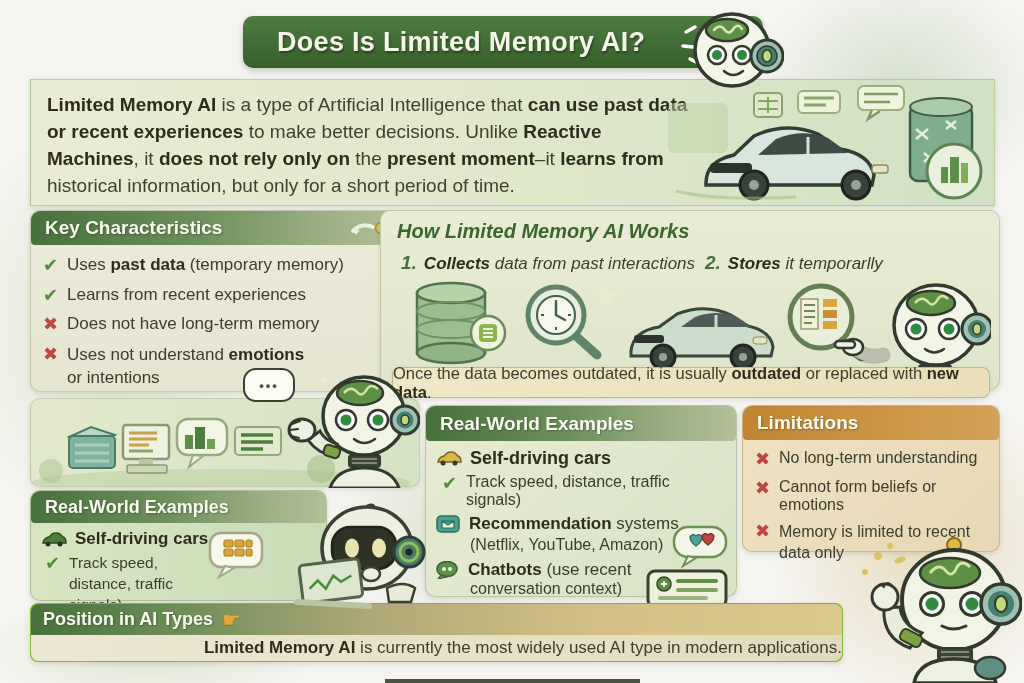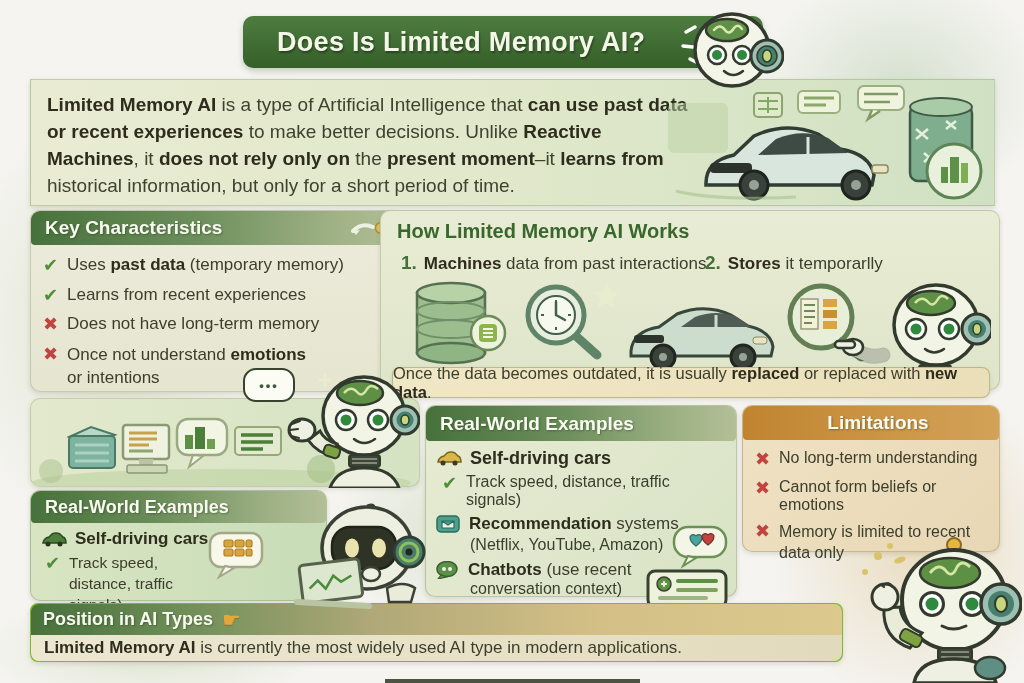--- a/index.html
+++ b/index.html
@@ -60,20 +60,21 @@
   .pos-hdr{
     position:absolute;left:0;top:0;right:0;height:31px;display:flex;align-items:center;
     padding-left:12px;border-radius:8px 8px 0 0;box-sizing:border-box;
     background:linear-gradient(90deg,#47713b 0%,#72905a 20%,#b0a878 42%,#d4c086 70%,#dbc98e 100%);
     color:#f8faf0;font-weight:bold;font-size:18px;text-shadow:1px 1px 2px rgba(40,60,30,.45);
   }
   .pos-body{
     position:absolute;left:0;top:31px;right:0;bottom:0;display:flex;align-items:center;
     padding-left:13px;font-size:17px;background:linear-gradient(90deg,#ebe7d1,#e6dfc3 70%,#e2dabc);
     border-radius:0 0 8px 8px;
+    justify-content:flex-end;
   }
   .point-icon{color:#e5a73a;font-size:21px;margin-left:9px;text-shadow:0 1px 1px rgba(120,80,10,.4);}
   .botstrip{position:absolute;left:385px;top:679px;width:255px;height:4px;background:#4a5440;}
   svg{display:block;}
 </style>
 </head>
 <body>
 
 <div id="canvas">
 
@@ -148,29 +149,29 @@
       <div class="row" style="margin-bottom:8px;">
         <span class="mark ok">✔</span>
         <span style="font-size:17px;"><span>Learns from recent experiences</span></span>
       </div>
       <div class="row" style="margin-bottom:8px;">
         <span class="mark no">✖</span>
         <span style="font-size:17px;"><span>Does not have long-term memory</span></span>
       </div>
       <div class="row">
         <span class="mark no">✖</span>
-        <span style="font-size:17px;width:240px;line-height:1.35;"><span>Once not understand </span><b>emotions</b><span> or intentions</span></span>
-      </div>
-    </div>
-  </div>
-
-  <div class="panel" style="left:380px;top:210px;width:620px;height:180px;background:linear-gradient(180deg,#e9ecd4,#dee5c9);border:1px solid rgba(135,145,105,.35);">
+        <span style="font-size:17px;width:240px;line-height:1.35;"><span>Uses not understand </span><b>emotions</b><span> or intentions</span></span>
+      </div>
+    </div>
+  </div>
+
+  <div class="panel" style="left:380px;top:210px;width:620px;height:180px;background:linear-gradient(180deg,#e9ecd4,#dee5c9);border:1px solid rgba(135,145,105,.35);font-style:italic;">
     <div class="how-title">How Limited Memory AI Works</div>
     <div class="step" style="left:20px;">
-      <span class="stepnum">1.</span><span><b>Machines</b><span> data from past interactions</span></span>
+      <span class="stepnum">1.</span><span><b>Collects</b><span> data from past interactions</span></span>
     </div>
     <div class="step" style="left:324px;">
       <span class="stepnum">2.</span><span><b>Stores</b><span> it temporarlly</span></span>
     </div>
     <svg style="position:absolute;left:10px;top:66px;" width="600" height="118" viewBox="0 0 600 118">
       <rect x="26" y="16" width="68" height="60" fill="#9cbd8e" stroke="#55714f" stroke-width="2.5"></rect>
       <ellipse cx="60" cy="16" rx="34" ry="10" fill="#b6d2a6" stroke="#55714f" stroke-width="2.5"></ellipse>
       <ellipse cx="60" cy="34" rx="34" ry="9" fill="none" stroke="#6f8f66" stroke-width="2"></ellipse>
       <ellipse cx="60" cy="52" rx="34" ry="9" fill="none" stroke="#6f8f66" stroke-width="2"></ellipse>
       <ellipse cx="60" cy="76" rx="34" ry="10" fill="#8fb585" stroke="#55714f" stroke-width="2.5"></ellipse>
@@ -214,21 +215,21 @@
       <circle cx="586" cy="52" r="15" fill="#9dbfb4" stroke="#323a2e" stroke-width="3"></circle>
       <circle cx="586" cy="52" r="9" fill="#47806d"></circle>
       <ellipse cx="586" cy="52" rx="4" ry="5.5" fill="#c6d87e" stroke="#323a2e" stroke-width="1.5"></ellipse>
       <rect x="528" y="88" width="32" height="12" rx="3" fill="#3c4438" stroke="#323a2e" stroke-width="2"></rect>
       <path d="M531 92 h26 M531 96 h26" stroke="#9aa08c" stroke-width="1.5"></path>
       <path d="M506 118 q6 -18 38 -18 q32 0 38 18 z" fill="#eef0e2" stroke="#323a2e" stroke-width="3"></path>
     </svg>
   </div>
 
   <div class="note">
-    <span><span>Once the data becomes outdated, it is usually </span><b>replaced</b><span> or replaced with </span><b>new data</b><span>.</span></span>
+    <span><span>Once the data becomes outdated, it is usually </span><b>outdated</b><span> or replaced with </span><b>new data</b><span>.</span></span>
   </div>
 
   <div class="panel" style="left:30px;top:398px;width:390px;height:89px;background:linear-gradient(90deg,#e3e9cc,#d5e3c3);border:1px solid rgba(135,150,105,.3);">
     <svg width="388" height="87" viewBox="0 0 388 87" style="border-radius:9px;">
       <ellipse cx="190" cy="84" rx="190" ry="14" fill="#b9cf9f" opacity=".55"></ellipse>
       <polygon points="38,38 60,28 84,36 62,47" fill="#b7d8c9" stroke="#4a7a66" stroke-width="2"></polygon>
       <rect x="38" y="37" width="46" height="32" rx="4" fill="#7eb39f" stroke="#4a7a66" stroke-width="2"></rect>
       <path d="M44 46 h34 M44 54 h34 M44 62 h34" stroke="#a9d2c0" stroke-width="3"></path>
       <rect x="92" y="26" width="46" height="34" rx="3" fill="#eff2e0" stroke="#8a9a72" stroke-width="2.5"></rect>
       <path d="M98 34 h28 M98 40 h28 M98 46 h20" stroke="#c9a14c" stroke-width="3"></path>
@@ -324,21 +325,21 @@
         <rect x="38" y="19" width="42" height="4" rx="2" fill="#7fa35f"></rect>
         <rect x="20" y="27" width="50" height="4" rx="2" fill="#9db583"></rect>
         <ellipse cx="26" cy="50" rx="13" ry="9" fill="#f4f6e8" stroke="#39412f" stroke-width="2.5"></ellipse>
         <circle cx="62" cy="49" r="12" fill="#dfe9c8" stroke="#39412f" stroke-width="3"></circle>
         <path d="M56 52 l8 -5 l4 -1 l-3 3 l-6 5 z" fill="#39412f"></path>
       </svg>
     </div>
   </div>
 
   <div class="panel" style="left:742px;top:405px;width:258px;height:147px;background:linear-gradient(135deg,#efe2c4,#e8d7b4);border:1px solid rgba(170,135,75,.45);">
-    <div class="hdr hdr-orange" style="height:34px;font-size:19px;justify-content:center;">
+    <div class="hdr hdr-orange" style="height:34px;font-size:19px;">
       <span>Limitations</span>
     </div>
     <div style="padding:9px 8px 0 12px;">
       <div class="row" style="margin-bottom:7px;">
         <span class="mark no">✖</span>
         <span style="font-size:16px;"><span>No long-term understanding</span></span>
       </div>
       <div class="row" style="margin-bottom:7px;">
         <span class="mark no">✖</span>
         <span style="font-size:16px;"><span>Cannot form beliefs or emotions</span></span>

